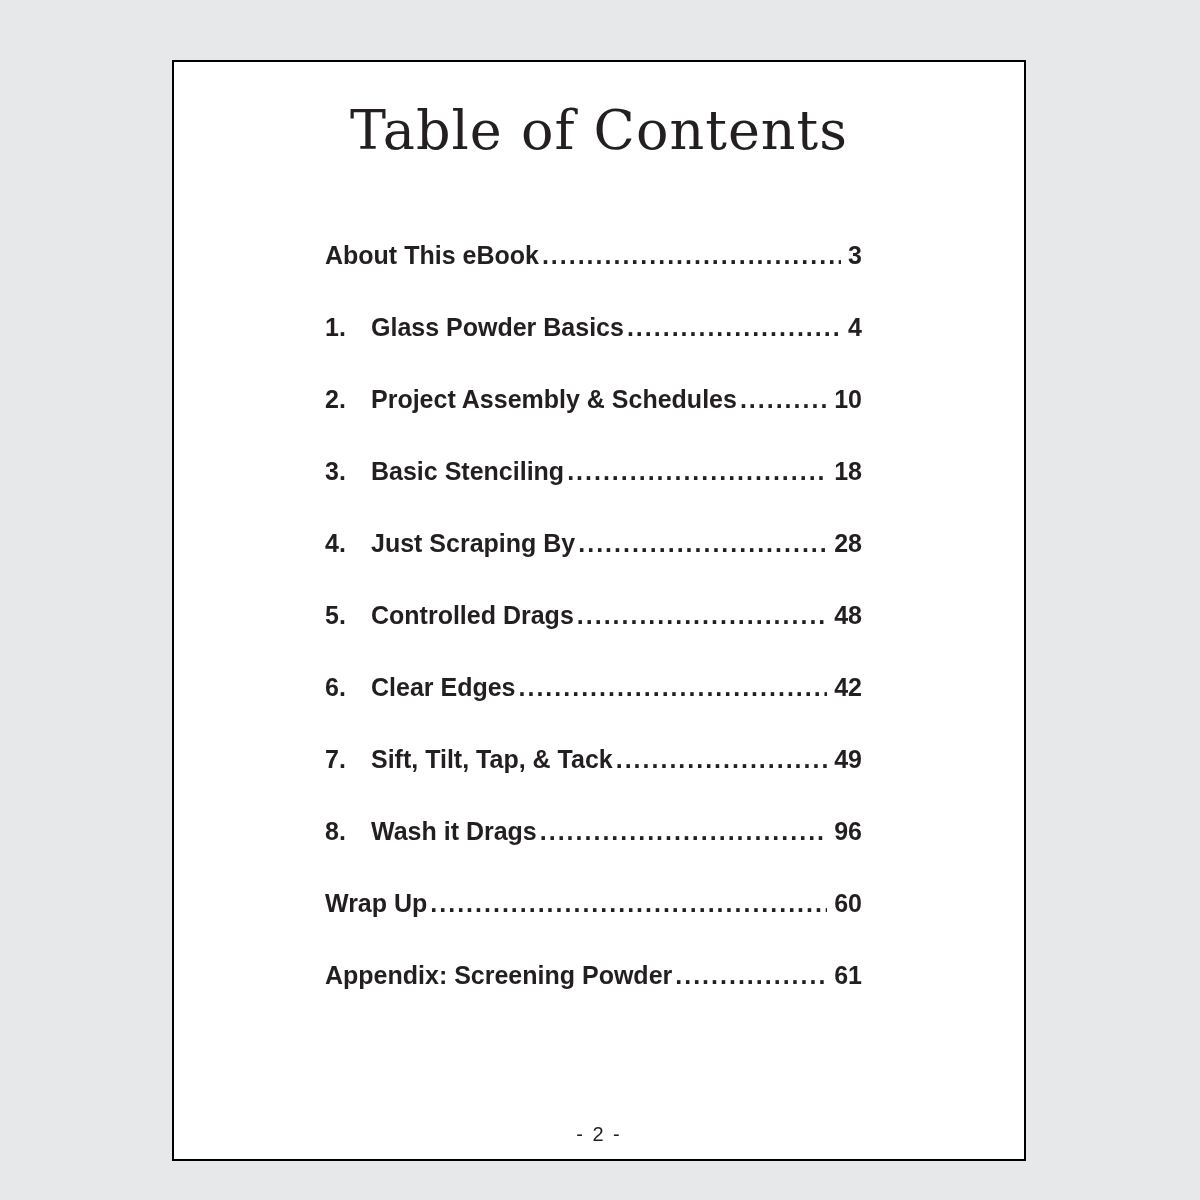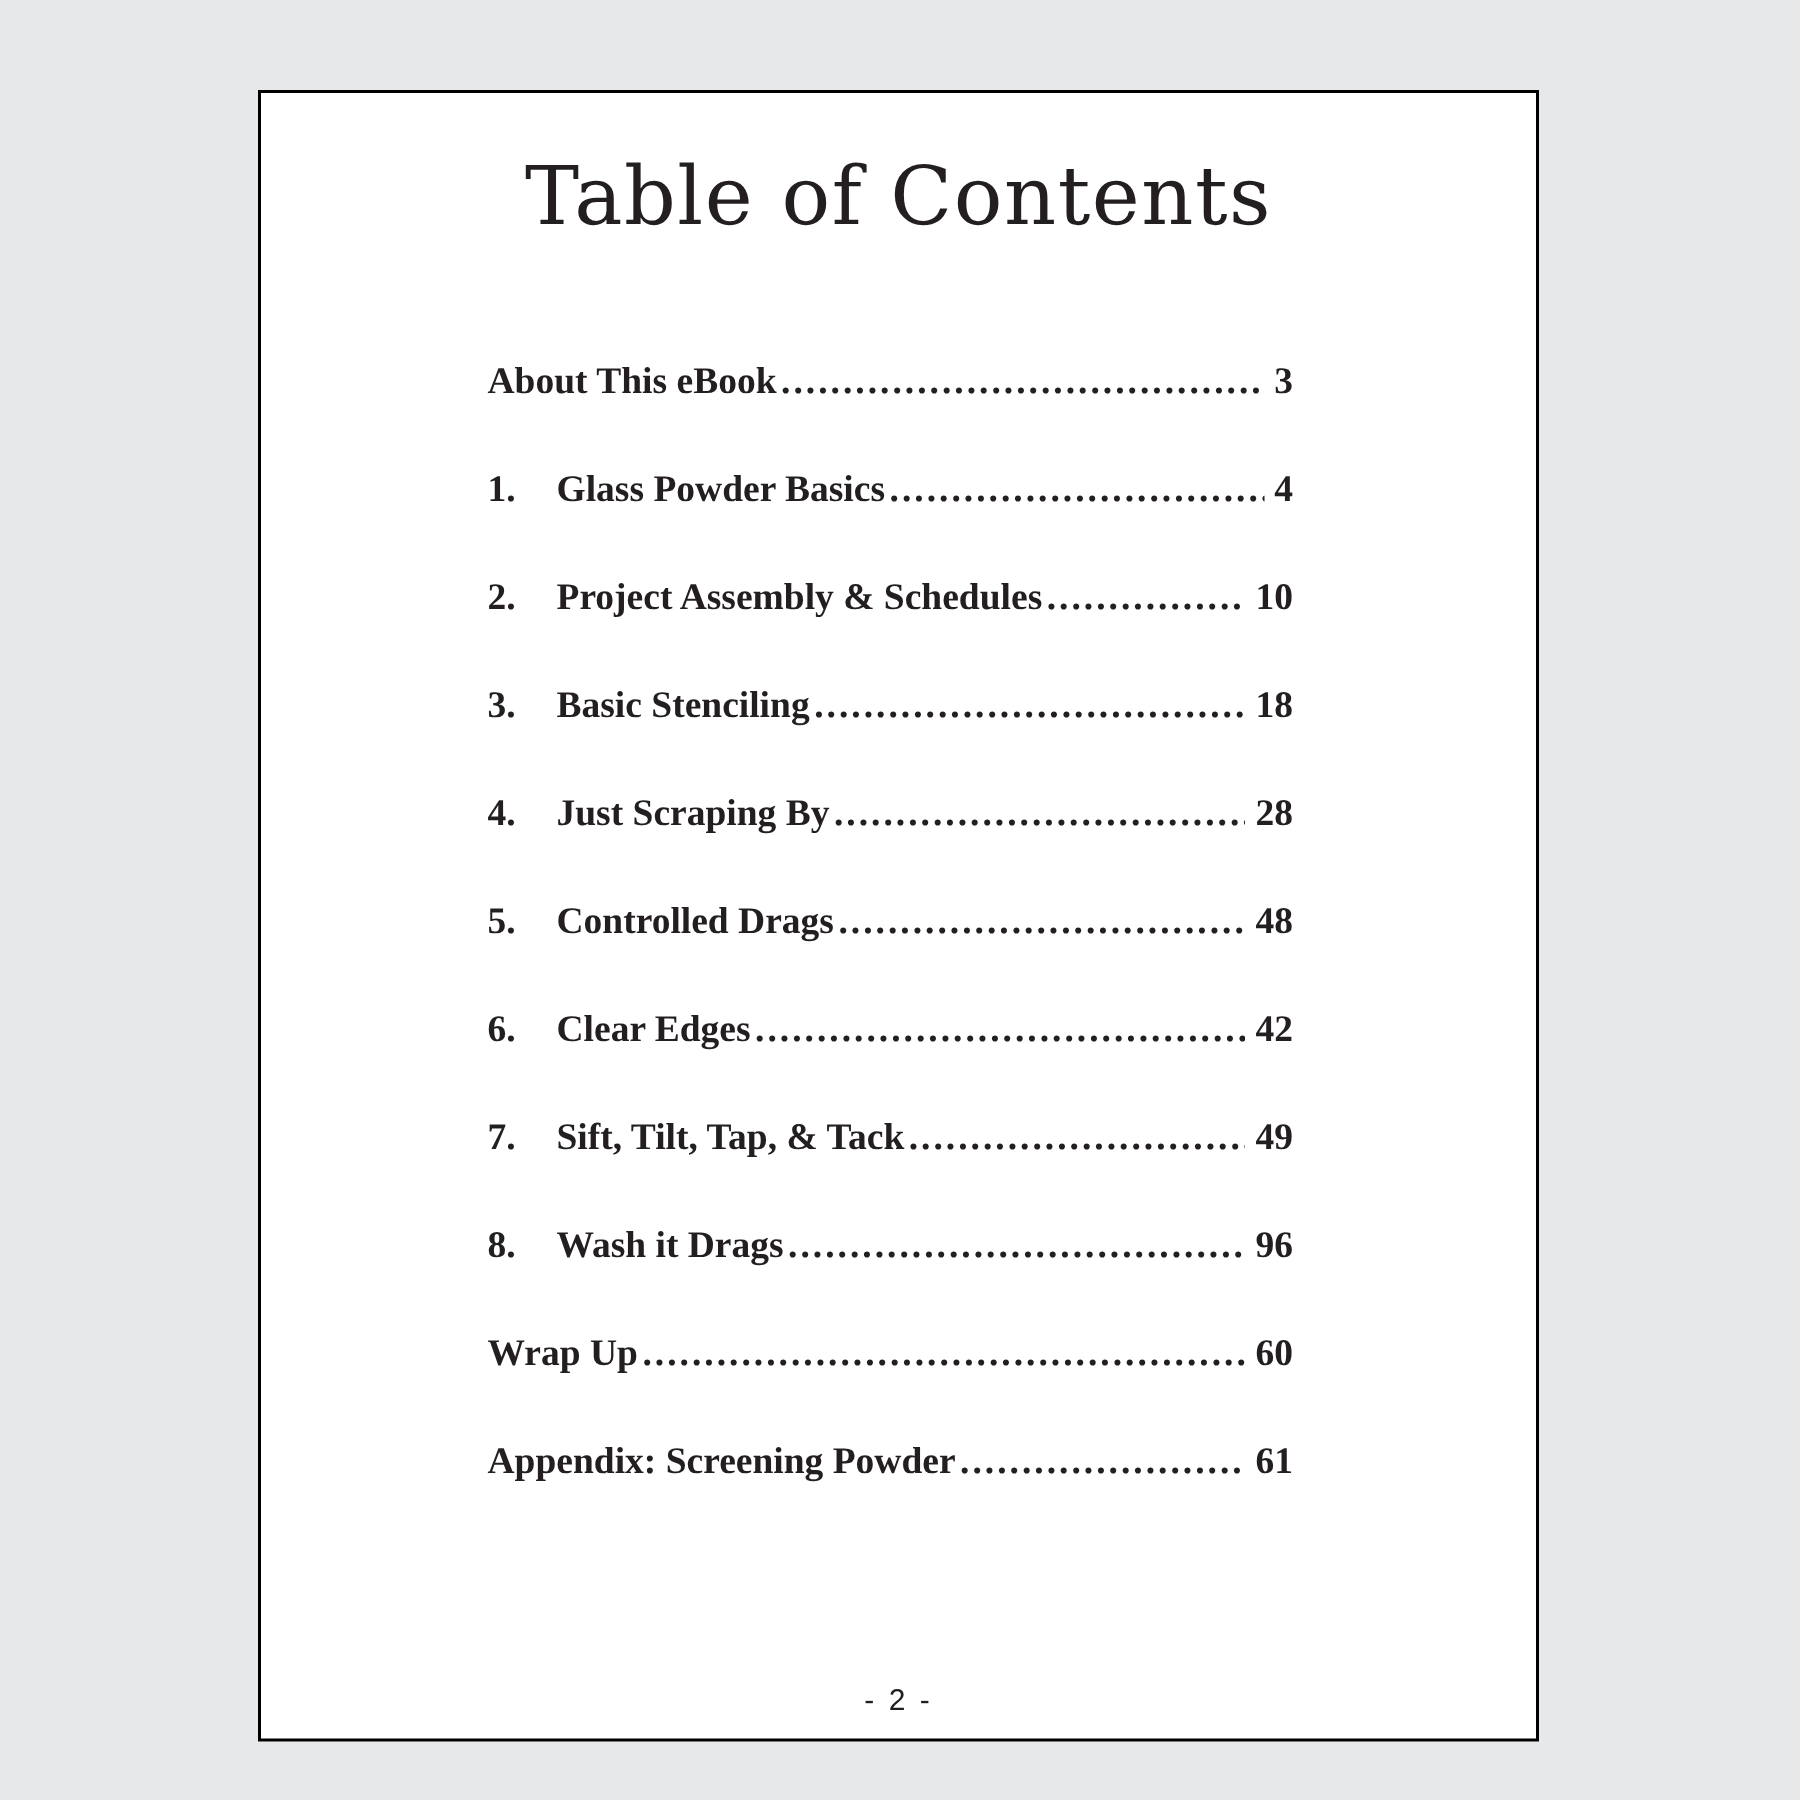--- a/index.html
+++ b/index.html
@@ -39,21 +39,20 @@
     margin: 74px 162px 0 151px;
   }
   .toc-row {
     display: flex;
     align-items: baseline;
     font-size: 25px;
     font-weight: bold;
     line-height: 30px;
     color: #231f20;
     margin-bottom: 42px;
-    font-family: Liberation Serif, serif;
   }
   .toc-row:last-child {
     margin-bottom: 0;
     justify-content: flex-end;
   }
   .num {
     flex: none;
     width: 46px;
   }
   .label {

